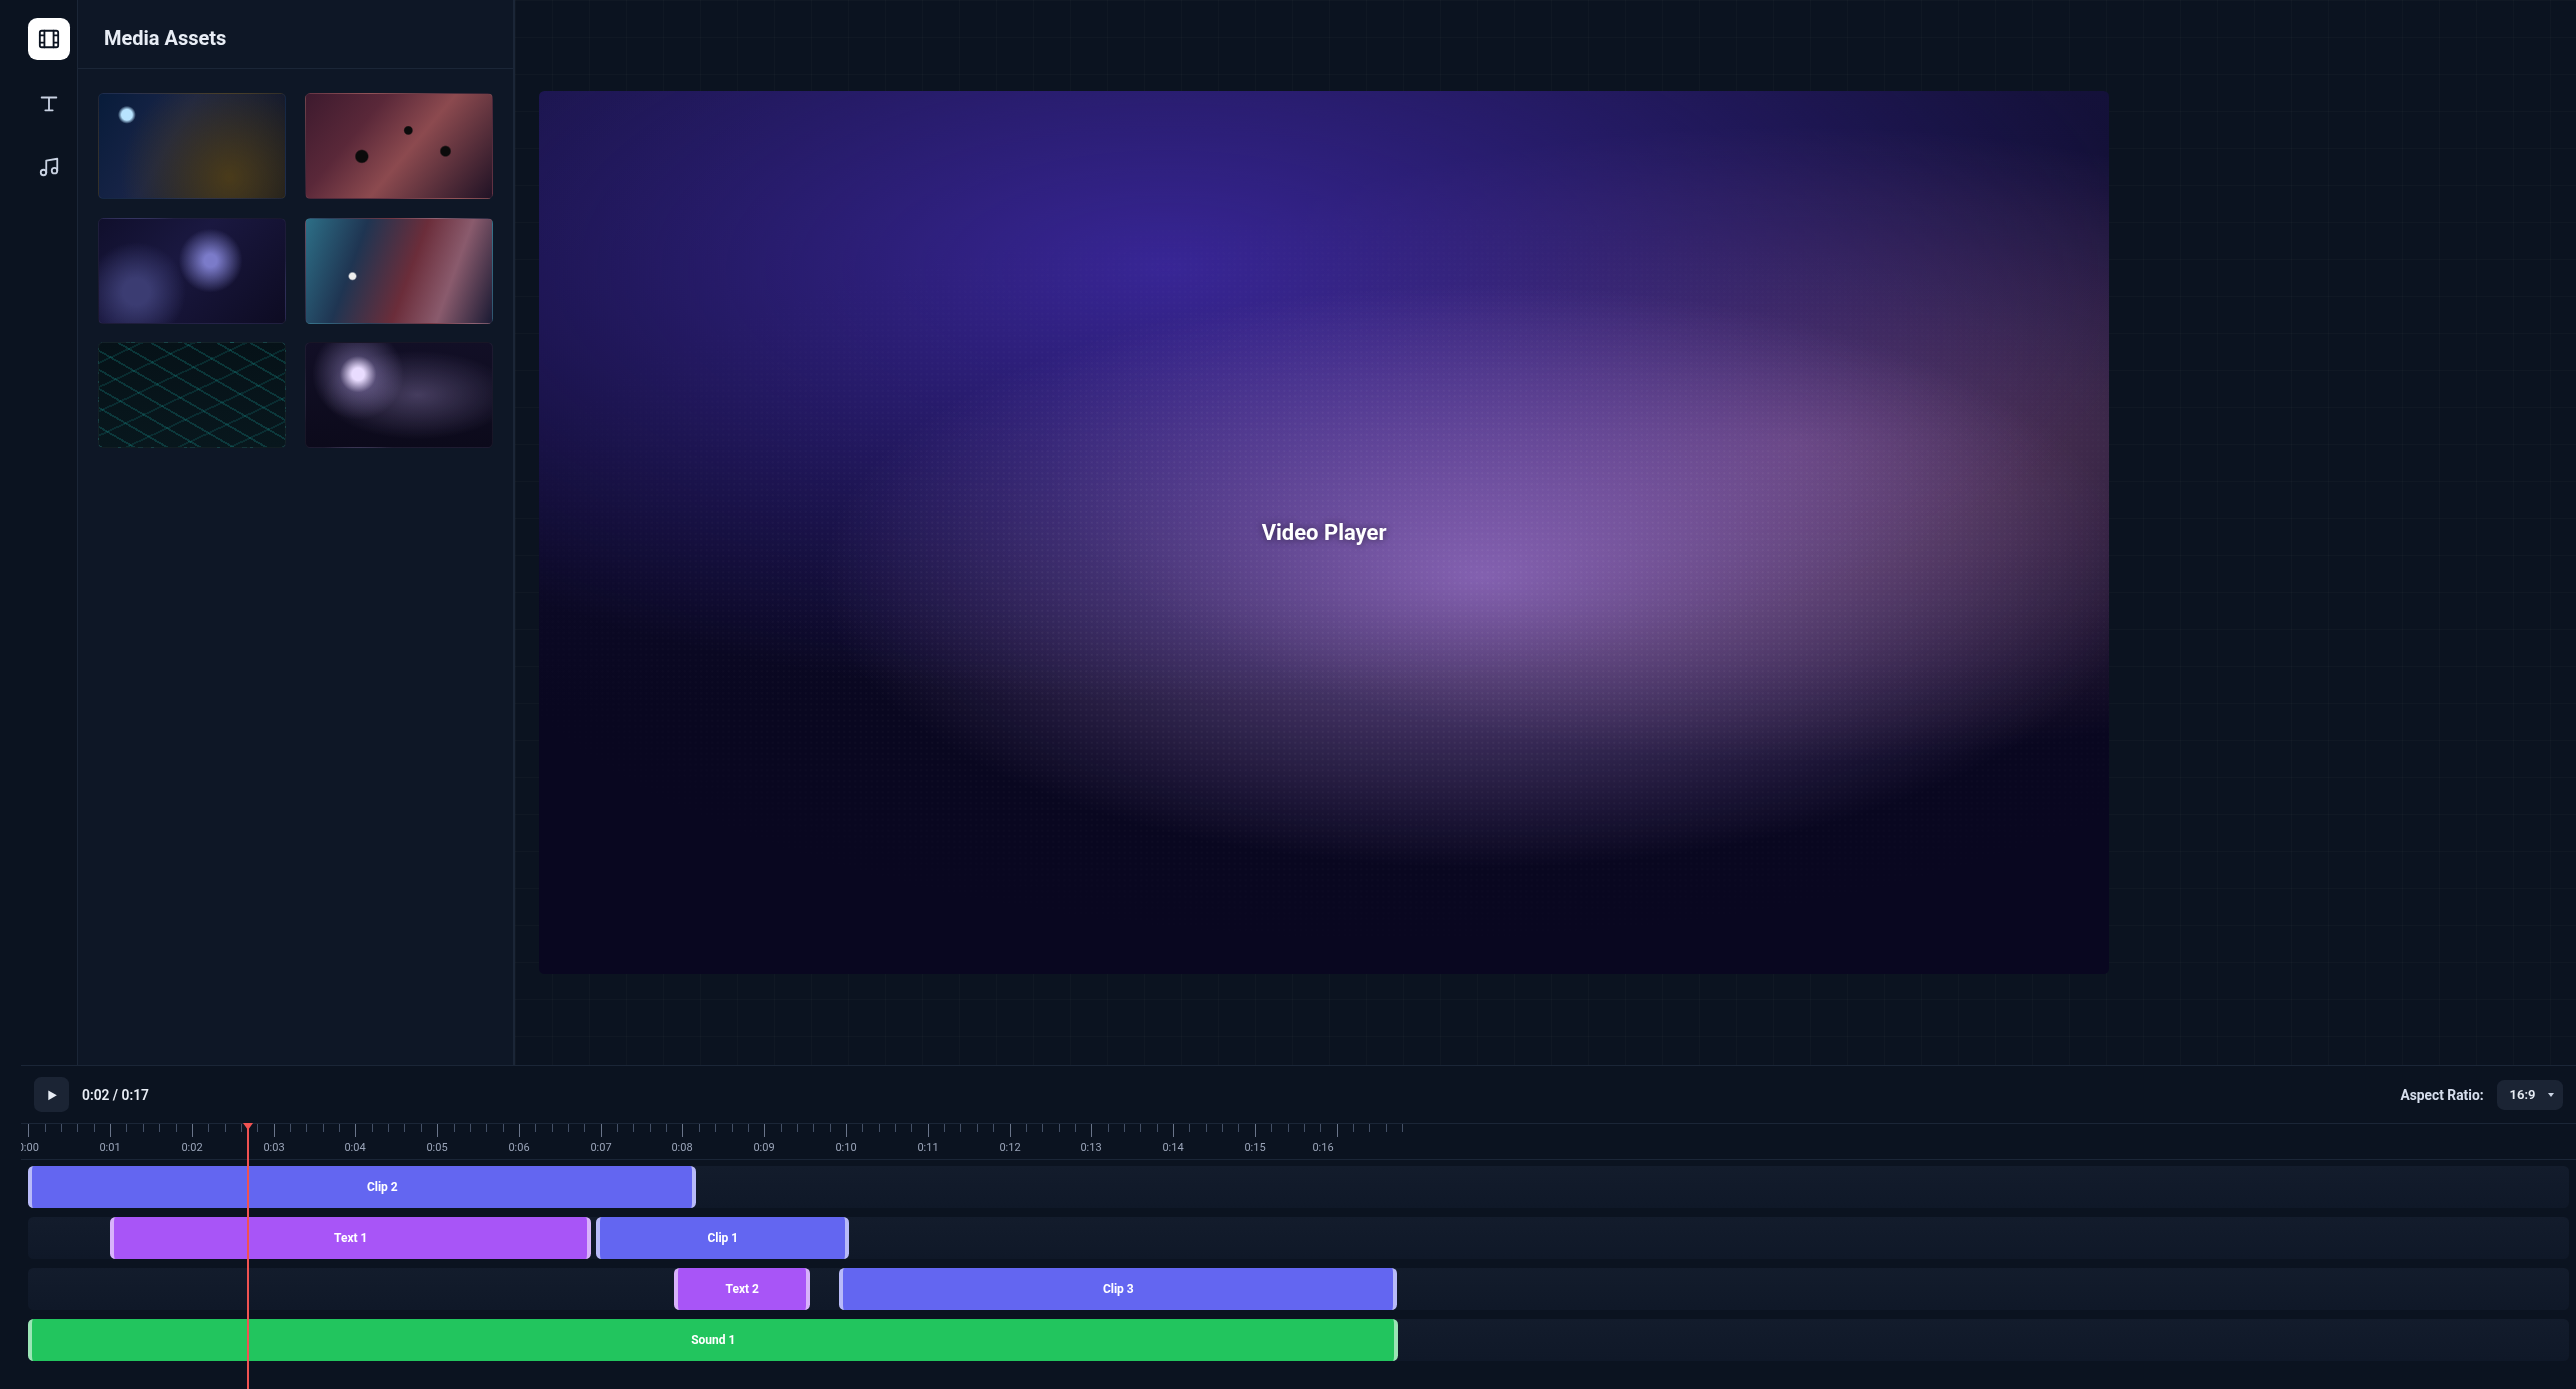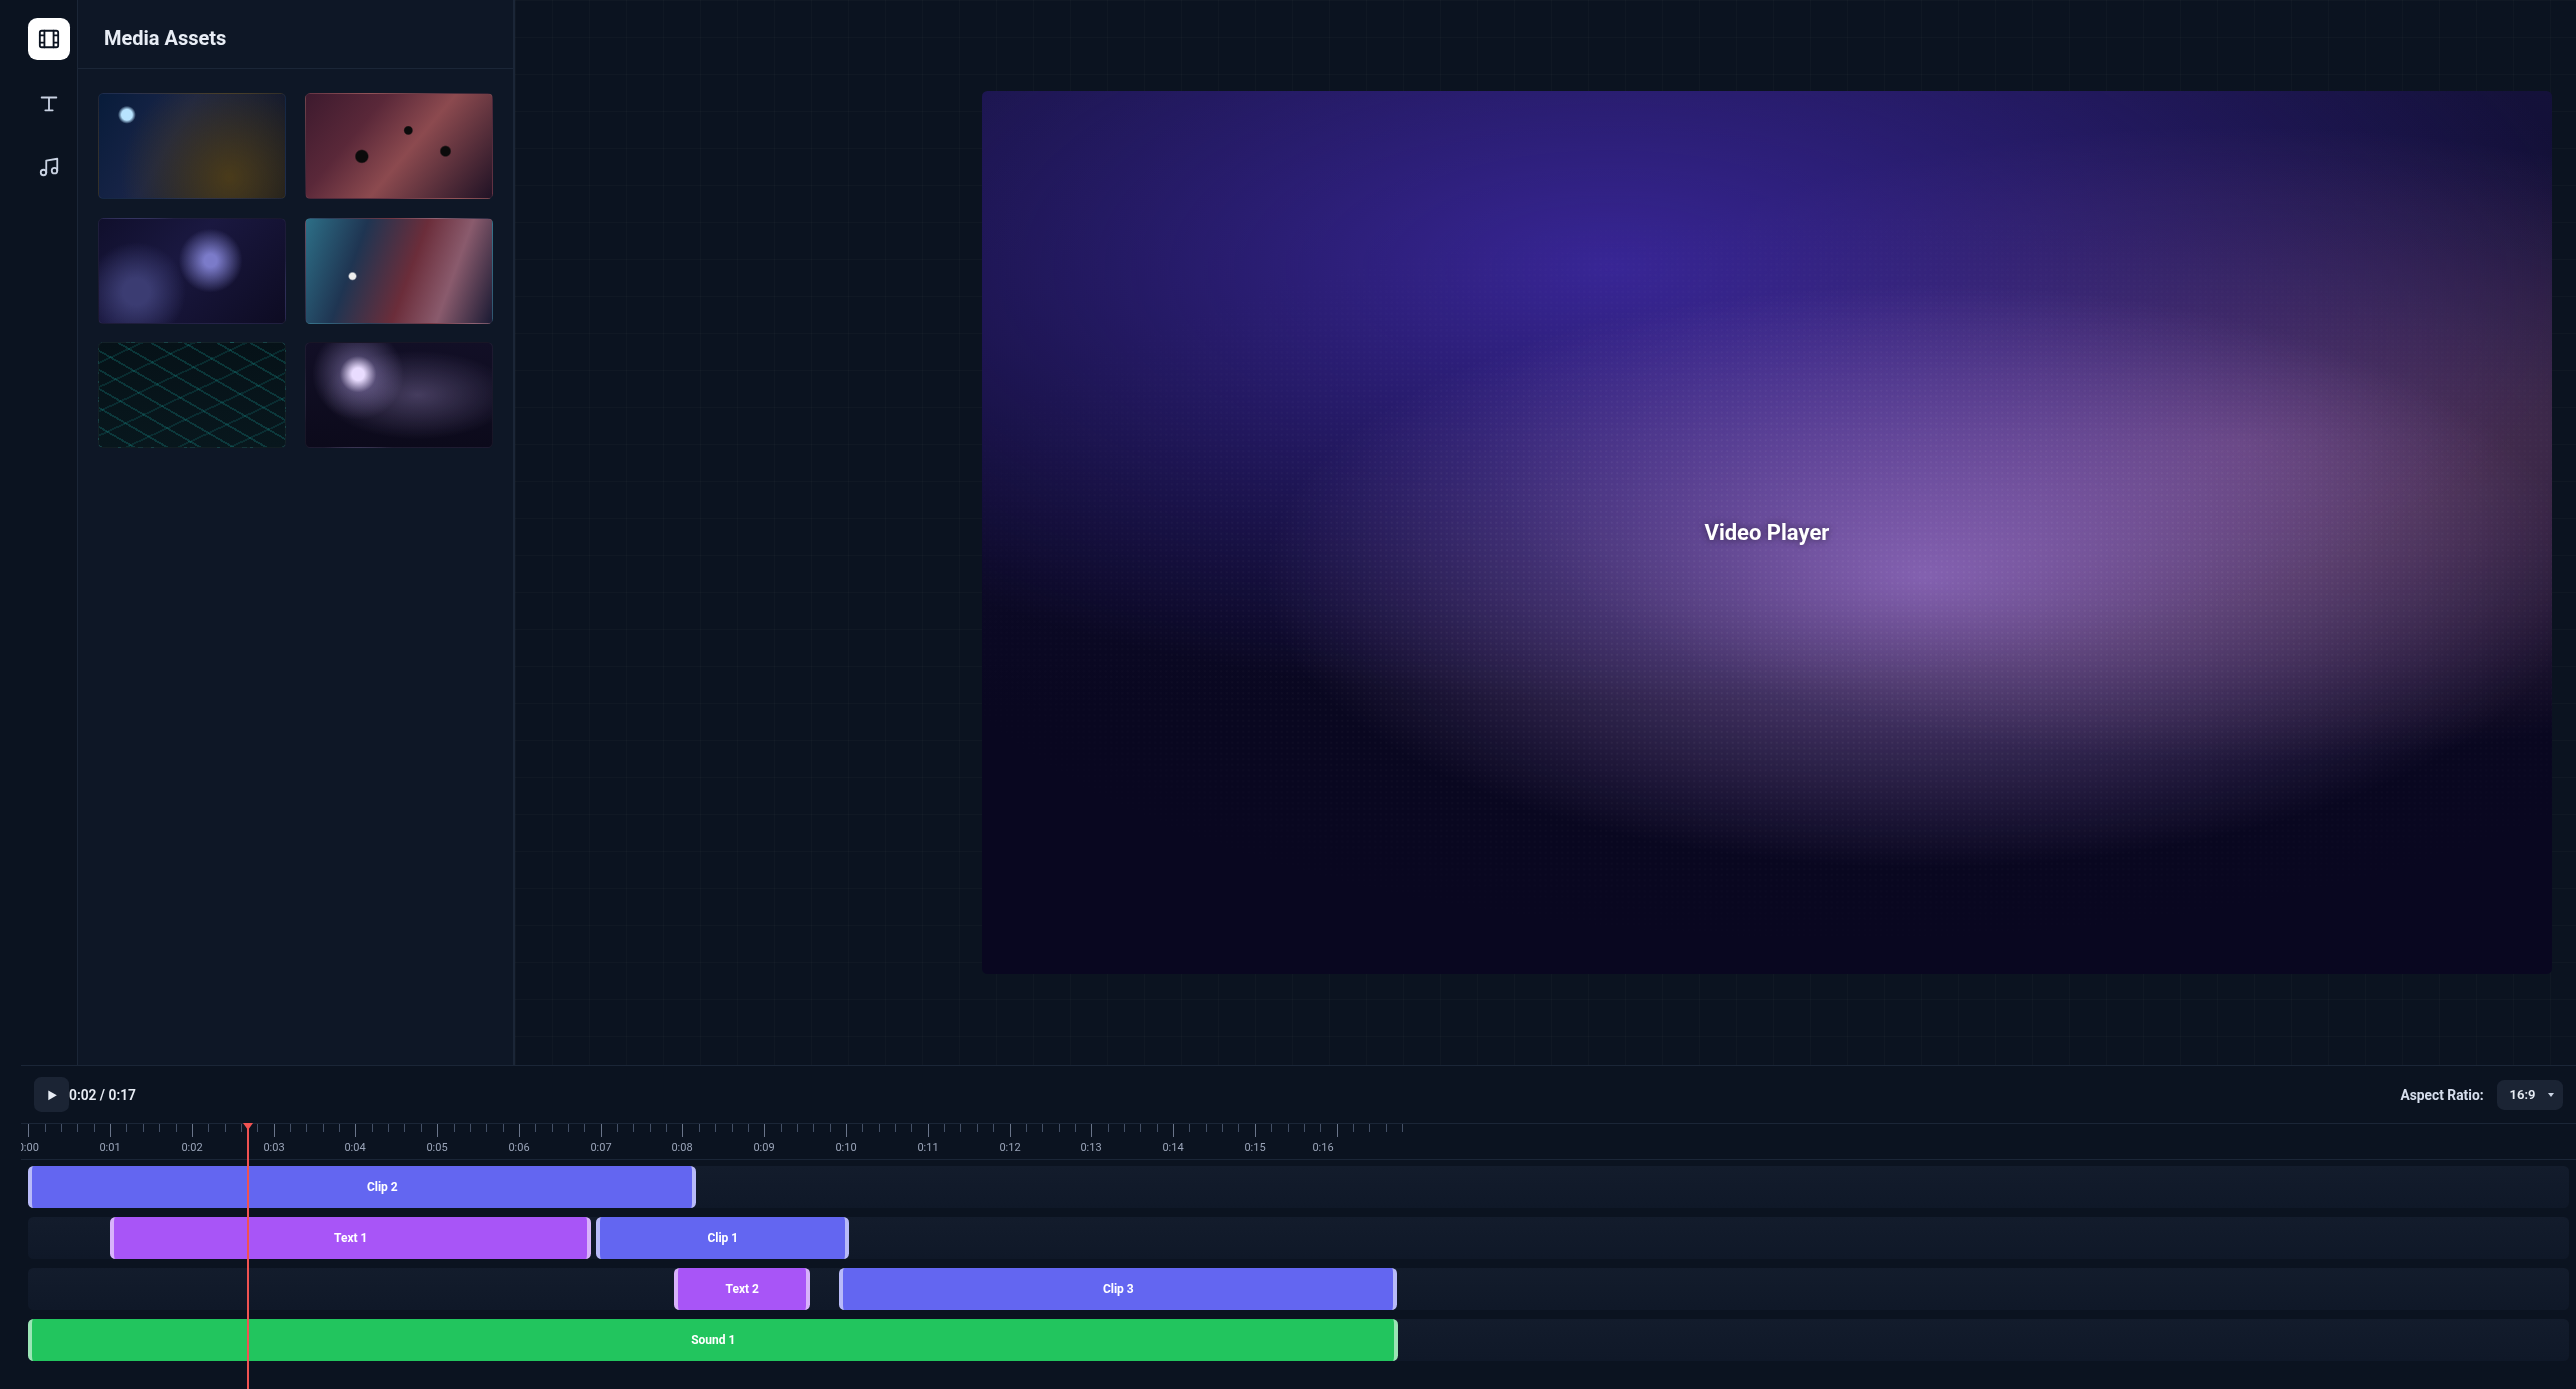--- a/index.html
+++ b/index.html
@@ -21,34 +21,34 @@
   .asset-grid { display: grid; grid-template-columns: 1fr 1fr; gap: 18.4px 18.4px; }
   .asset { border-radius: 5.5px; aspect-ratio: 16/9; background-size: cover; background-position: center; cursor: pointer; border: 0.9px solid rgba(255,255,255,.05);}
   .asset.a1 { background: radial-gradient(circle at 15% 20%, #b8e4ff 3%, transparent 5%), radial-gradient(circle at 70% 80%, #4a3b1a, transparent 70%), linear-gradient(120deg,#081c3a,#1a2549 40%,#0a0f1e); }
   .asset.a2 { background: radial-gradient(circle at 30% 60%, #0b0b0b 4%, transparent 5%), radial-gradient(circle at 55% 35%, #0b0b0b 3%, transparent 4%), radial-gradient(circle at 75% 55%, #0b0b0b 3%, transparent 4%), linear-gradient(130deg,#3d1a2e,#5a2839 30%,#8c4a4f 55%,#201225); }
   .asset.a3 { background: radial-gradient(circle at 60% 40%, #7b7bc9 5%, transparent 25%), radial-gradient(circle at 20% 70%, #3b3c72 8%, transparent 30%), linear-gradient(135deg,#100f2c,#1a1840 40%,#0d0b22); }
   .asset.a4 { background: radial-gradient(circle at 25% 55%, #eee 2%, transparent 3%), linear-gradient(110deg,#2d6f87 0%,#1f3552 28%,#6b2d3a 55%,#8a5b6d 75%,#1a1a33); }
   .asset.a5 { background: repeating-linear-gradient(30deg, rgba(30,210,200,.18) 0 1.8px, transparent 1.8px 16.5px), repeating-linear-gradient(-25deg, rgba(30,210,200,.12) 0 1.8px, transparent 1.8px 22px), linear-gradient(#061218,#08171d); }
   .asset.a6 { background: radial-gradient(circle at 28% 30%, #e9dcff 4%, rgba(200,180,255,.3) 12%, transparent 30%), radial-gradient(ellipse at 60% 50%, rgba(170,150,210,.35), transparent 60%), linear-gradient(#120f26,#0c0a1b); }
 
   
-  .preview-area { flex: 1; position: relative; background-color: #0b1320; background-image: linear-gradient(rgba(255,255,255,.02) 0.9px, transparent 0.9px), linear-gradient(90deg, rgba(255,255,255,.02) 0.9px, transparent 0.9px); background-size: 37px 37px; border-left: 0.9px solid #1b2637; display: flex; align-items: center; justify-content: flex-end; padding: 24px; }
+  .preview-area { flex: 1; position: relative; background-color: #0b1320; background-image: linear-gradient(rgba(255,255,255,.02) 0.9px, transparent 0.9px), linear-gradient(90deg, rgba(255,255,255,.02) 0.9px, transparent 0.9px); background-size: 37px 37px; border-left: 0.9px solid #1b2637; display: flex; align-items: center; justify-content: flex-start; padding: 24px; }
   .player { width: 78%; aspect-ratio: 16/9; border-radius: 5.5px; position: relative; overflow: hidden; display: flex; align-items: center; justify-content: center; background:
       radial-gradient(ellipse 70% 55% at 60% 55%, rgba(200,150,255,.55), transparent 60%),
       radial-gradient(ellipse 90% 70% at 40% 20%, rgba(60,40,160,.9), transparent 70%),
       radial-gradient(ellipse 80% 60% at 80% 40%, rgba(240,150,190,.35), transparent 60%),
       linear-gradient(180deg,#14113a,#090720 70%);
   }
   .player::after { content:""; position:absolute; inset:0; background-image: radial-gradient(rgba(255,255,255,.35) 0.5px, transparent 0.8px); background-size: 5.5px 5.5px; opacity:.25; mix-blend-mode: screen; mask-image: radial-gradient(ellipse 80% 55% at 55% 55%, #000 30%, transparent 75%);}
   .player-label { position: relative; z-index: 2; font-size: 22px; font-weight: 700; color: #fff; text-shadow: 0 0 7.3px rgba(0,0,0,.5);}
 
   
   .editor { background: #0b1320; border-top: 0.9px solid #1b2637; }
   .transport { display: flex; align-items: center; justify-content: space-between; padding: 11px 13px; }
-  .transport-left { display: flex; align-items: center; }
+  .transport-left { display: flex; align-items: center; gap: 13px; }
   .play-btn { width: 35px; height: 35px; border-radius: 7.3px; background: #1b2434; display: flex; align-items: center; justify-content: center; cursor: pointer; }
   .play-btn svg { width: 14.7px; height: 14.7px; fill: #e8edf5; }
   .timecode { font-size: 13.8px; font-weight: 600; }
   .transport-right { display: flex; align-items: center; gap: 13px; font-size: 13.8px; }
   .ar-label { color: #d6deed; font-weight: 700;}
   .ar-select { background: #1b2434; border-radius: 7.3px; padding: 7.3px 27.6px 7.3px 13px; position: relative; cursor: pointer; font-weight: 600; font-size: 13px;}
   .ar-select::after { content: ""; position: absolute; right: 9.2px; top: 50%; width: 0; height: 0; border-left: 3.7px solid transparent; border-right: 3.7px solid transparent; border-top: 4.6px solid #cbd4e4; transform: translateY(-50%); }
 
   
   .ruler { position: relative; height: 37px; overflow: hidden; border-top: 0.9px solid #1b2637; border-bottom: 0.9px solid #1b2637; }

